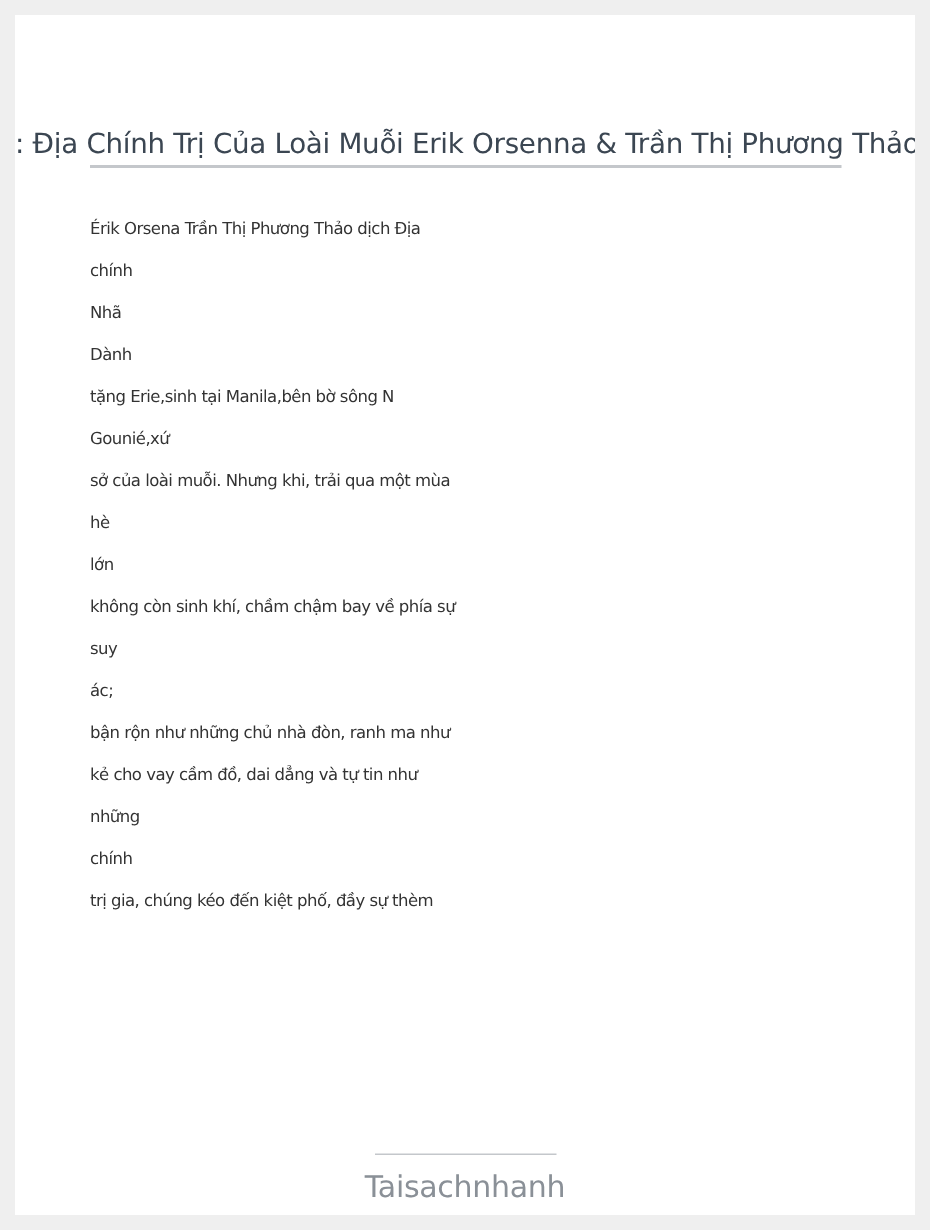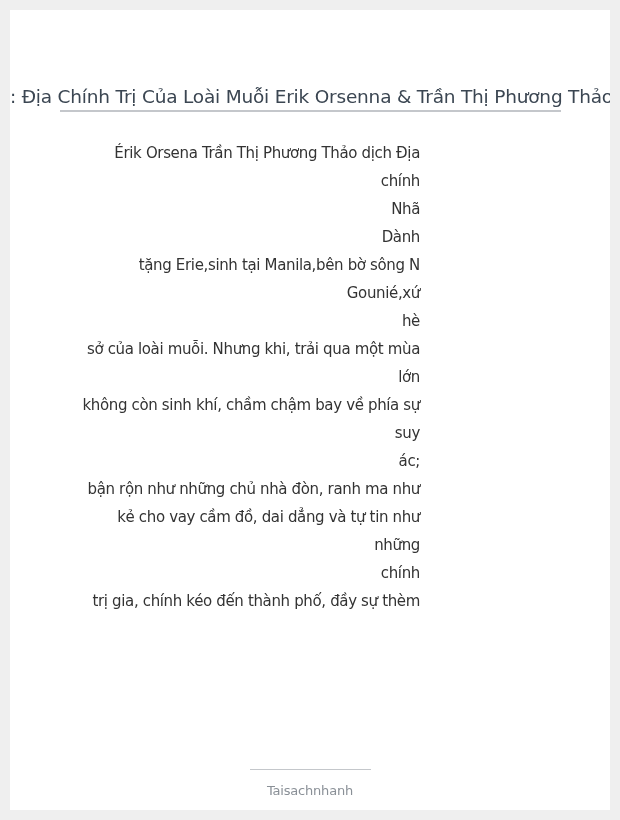--- a/index.html
+++ b/index.html
@@ -46,24 +46,23 @@
       width: 501px;
       height: 2px;
       background: #c4c7cb;
     }
     .body-text {
       position: absolute;
       left: 50px;
       top: 129px;
       width: 360px;
       font-family: "DejaVu Sans", sans-serif;
-      font-size: 15px;
+      font-size: 11px;
       line-height: 28px;
       color: #333333;
-      text-align: right;
     }
     .body-line {
       display: block;
       white-space: nowrap;
       letter-spacing: -0.35px;
     }
     .footer-rule {
       position: absolute;
       left: 240px;
       top: 759px;
@@ -71,21 +70,21 @@
       height: 1px;
       background: #c4c7cb;
     }
     .footer-text {
       position: absolute;
       left: 200px;
       top: 770px;
       width: 200px;
       text-align: center;
       font-family: "DejaVu Sans", sans-serif;
-      font-size: 13px;
+      font-size: 20px;
       line-height: 22px;
       color: #8a9097;
       letter-spacing: -0.2px;
     }
   </style>
 </head>
 <body>
 
 <div class="page">
   <div class="title-wrap">
@@ -93,28 +92,28 @@
   </div>
   <div class="title-rule"></div>
 
   <div class="body-text">
     <span class="body-line">Érik Orsena Trần Thị Phương Thảo dịch Địa</span>
     <span class="body-line">chính</span>
     <span class="body-line">Nhã</span>
     <span class="body-line">Dành</span>
     <span class="body-line">tặng Erie,sinh tại Manila,bên bờ sông N</span>
     <span class="body-line">Gounié,xứ</span>
+    <span class="body-line">sở của loài muỗi. Nhưng khi, trải qua một mùa</span>
     <span class="body-line">hè</span>
-    <span class="body-line">sở của loài muỗi. Nhưng khi, trải qua một mùa</span>
     <span class="body-line">lớn</span>
     <span class="body-line">không còn sinh khí, chầm chậm bay về phía sự</span>
     <span class="body-line">suy</span>
     <span class="body-line">ác;</span>
     <span class="body-line">bận rộn như những chủ nhà đòn, ranh ma như</span>
     <span class="body-line">kẻ cho vay cầm đồ, dai dẳng và tự tin như</span>
     <span class="body-line">những</span>
     <span class="body-line">chính</span>
-    <span class="body-line">trị gia, chính kéo đến thành phố, đầy sự thèm</span>
+    <span class="body-line">trị gia, chúng kéo đến kiệt phố, đầy sự thèm</span>
   </div>
 
   <div class="footer-rule"></div>
   <div class="footer-text">Taisachnhanh</div>
 </div>
 
 </body></html>

